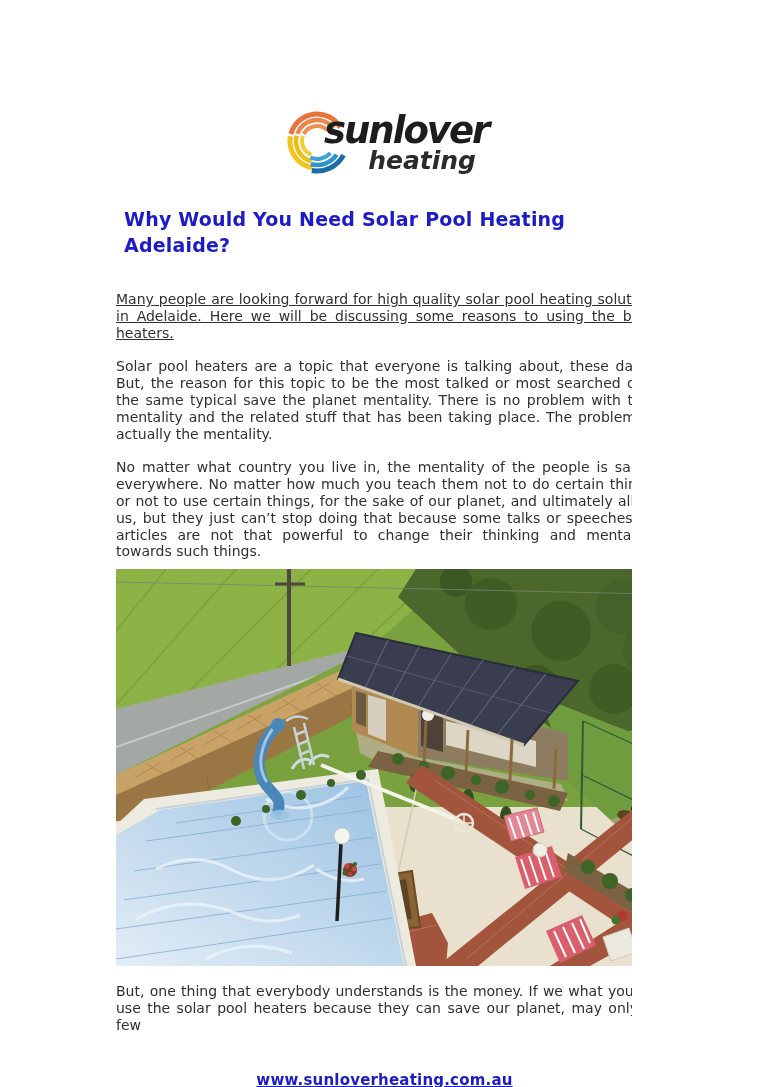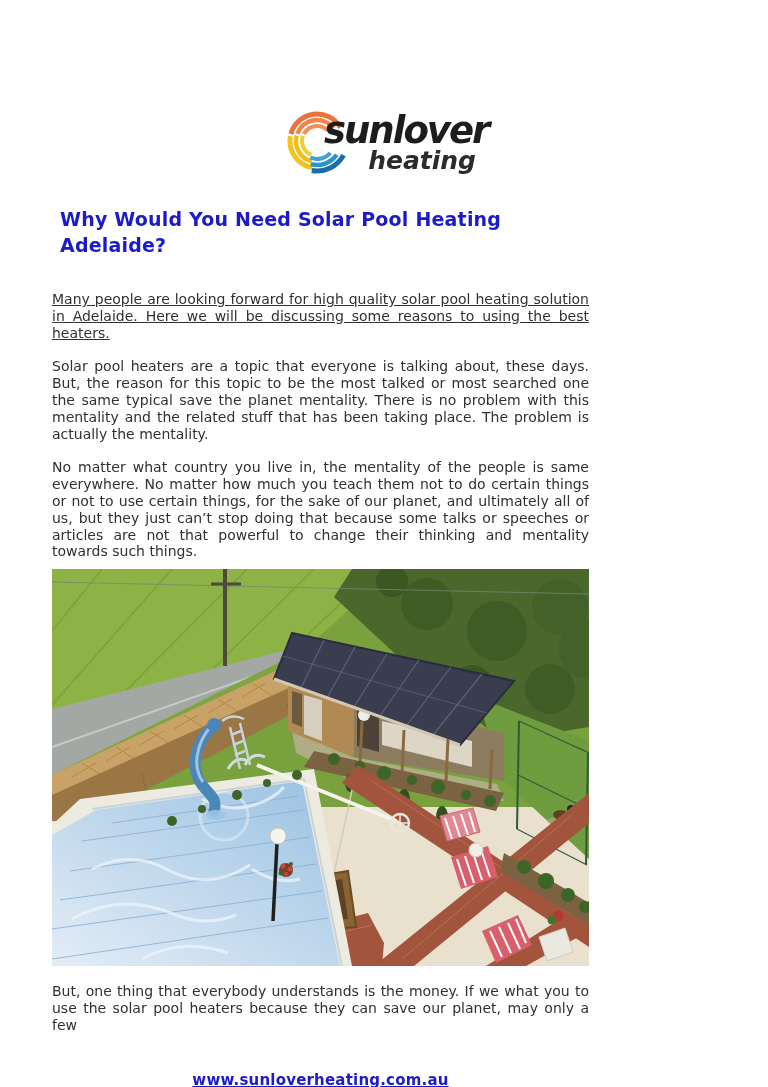--- a/index.html
+++ b/index.html
@@ -13,21 +13,21 @@
   .brand-text{margin-left:-26px;width:176px;}
   .brand-main{
     display:block;font-weight:bold;font-style:italic;font-size:37px;line-height:46px;
     color:#1d1d1d;letter-spacing:-2px;margin-top:6px;white-space:nowrap;
   }
   .brand-sub{
     display:block;font-style:italic;font-weight:bold;font-size:25px;line-height:23px;
     color:#2b2b2b;text-align:right;padding-right:24px;margin-top:-5px;letter-spacing:0px;
   }
   
-  .content{width:537px;margin-left:52px;}
+  .content{width:537px;margin-left:116px;}
   h1.title{
     font-size:19px;line-height:26px;font-weight:bold;color:#1b1bc8;
     margin:24px 0 0 0;padding-left:8px;letter-spacing:0.2px;
   }
   p.body{
     font-size:14px;line-height:16.8px;color:#303030;text-align:justify;
     margin:17px 0 0 0;
   }
   p.body.first{margin-top:33px;text-decoration:underline;}
   .photo-wrap{margin-top:9px;width:537px;height:397px;}

